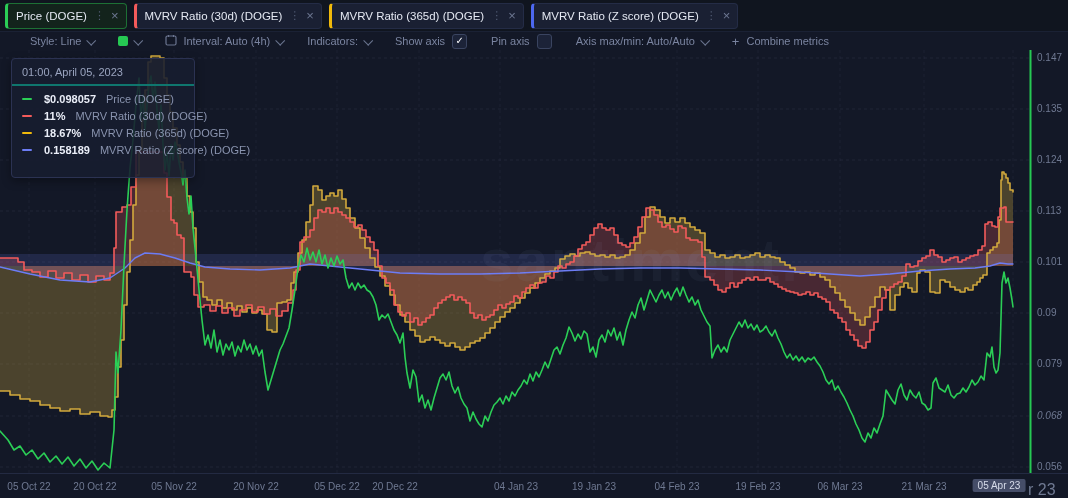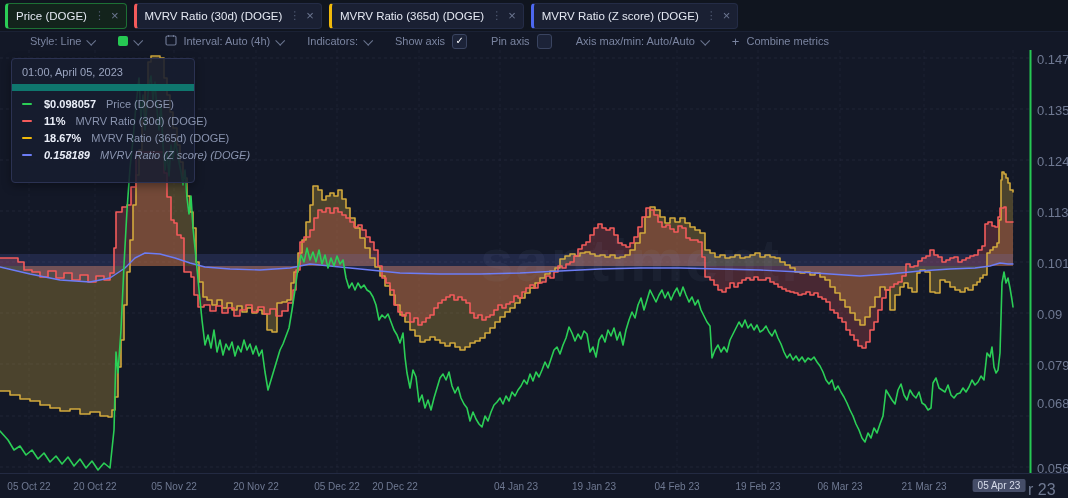--- a/index.html
+++ b/index.html
@@ -29,36 +29,36 @@
 
   
   svg#chart-canvas{position:absolute;left:0;top:0;z-index:1;}
   .grid-h{stroke:rgba(142,154,192,.11);stroke-width:1;stroke-dasharray:3 3;}
   .grid-v{stroke:rgba(142,154,192,.07);stroke-width:1;stroke-dasharray:3 3;}
 
   .watermark{position:absolute;left:300px;top:226px;width:500px;text-align:right;z-index:2;
     font-size:60px;font-weight:700;letter-spacing:2px;color:rgba(168,180,212,.055);pointer-events:none;}
 
   
-  .ytick{position:absolute;left:1037px;font-size:13px;color:#6f7992;white-space:nowrap;}
+  .ytick{position:absolute;left:1037px;font-size:10px;color:#6f7992;white-space:nowrap;}
   .xtick{position:absolute;top:481px;font-size:10px;color:#6f7992;white-space:nowrap;transform:translateX(-50%);}
   .badge{position:absolute;font-size:12px;padding:1px 4px;border-radius:2px;white-space:nowrap;z-index:4;margin-left:48px;}
   #price-badge{left:1033px;background:#26c953;color:#07230f;}
   #min-badge{left:1033px;background:#454d68;color:#cfd5e6;}
   #date-badge{position:absolute;top:479px;background:#454d68;color:#d6dbe9;font-size:10px;
     padding:1px 5px;border-radius:2px;transform:translateX(-50%);z-index:4;white-space:nowrap;}
   #date-fragment{position:absolute;top:481px;font-size:16px;color:#6f7992;z-index:3;white-space:nowrap;}
 
   
   .tooltip{position:absolute;left:11px;top:58px;width:182px;z-index:6;background:rgba(23,29,48,.88);
     border:1px solid #2b3252;border-radius:4px;box-shadow:0 3px 10px rgba(0,0,0,.35);}
-  .tt-head{font-size:11px;color:#9aa4bf;padding:7px 10px 6px;border-bottom:7px solid #0f766e;}
+  .tt-head{font-size:11px;color:#9aa4bf;padding:7px 10px 6px;border-bottom:2px solid #0f766e;}
   .tt-body{padding:7px 10px 8px;}
   .tt-row{display:flex;align-items:flex-start;margin:0 0 4px;font-size:11px;line-height:13px;gap:6px;}
-  .tt-row:last-child{margin-bottom:12px;font-style:italic;}
+  .tt-row:last-child{margin-bottom:12px;}
   .tt-dash{width:10px;min-width:10px;height:2px;border-radius:2px;margin:5px 6px 0 0;}
   .tt-val{color:#eaeef8;font-weight:bold;margin-right:4px;white-space:nowrap;}
   .tt-label{color:#8a94af;white-space:nowrap;}
 </style>
 </head>
 <body>
 
 <div id="stage">
 
   <div class="tabbar">
@@ -163,21 +163,21 @@
   <div class="watermark">santiment.</div>
 
   <div id="y-axis-labels">
       <div class="ytick" style="top: 52px;">0.147</div>
       <div class="ytick" style="top: 103px;">0.135</div>
       <div class="ytick" style="top: 154px;">0.124</div>
       <div class="ytick" style="top: 205px;">0.113</div>
       <div class="ytick" style="top: 256px;">0.101</div>
       <div class="ytick" style="top: 307px;">0.09</div>
       <div class="ytick" style="top: 358px;">0.079</div>
-      <div class="ytick" style="top: 396px;">0.068</div>
+      <div class="ytick" style="top: 410px; font-style: italic;">0.068</div>
       <div class="ytick" style="top: 461px;">0.056</div>
     </div>
   <div class="badge" id="price-badge" style="top: 293px;">0.093</div>
   <div class="badge" id="min-badge" style="top: 460px;">0.056</div>
 
   <div id="x-axis-labels">
       <div class="xtick" style="left: 29px;">05 Oct 22</div>
       <div class="xtick" style="left: 95px;">20 Oct 22</div>
       <div class="xtick" style="left: 174px;">05 Nov 22</div>
       <div class="xtick" style="left: 256px;">20 Nov 22</div>

